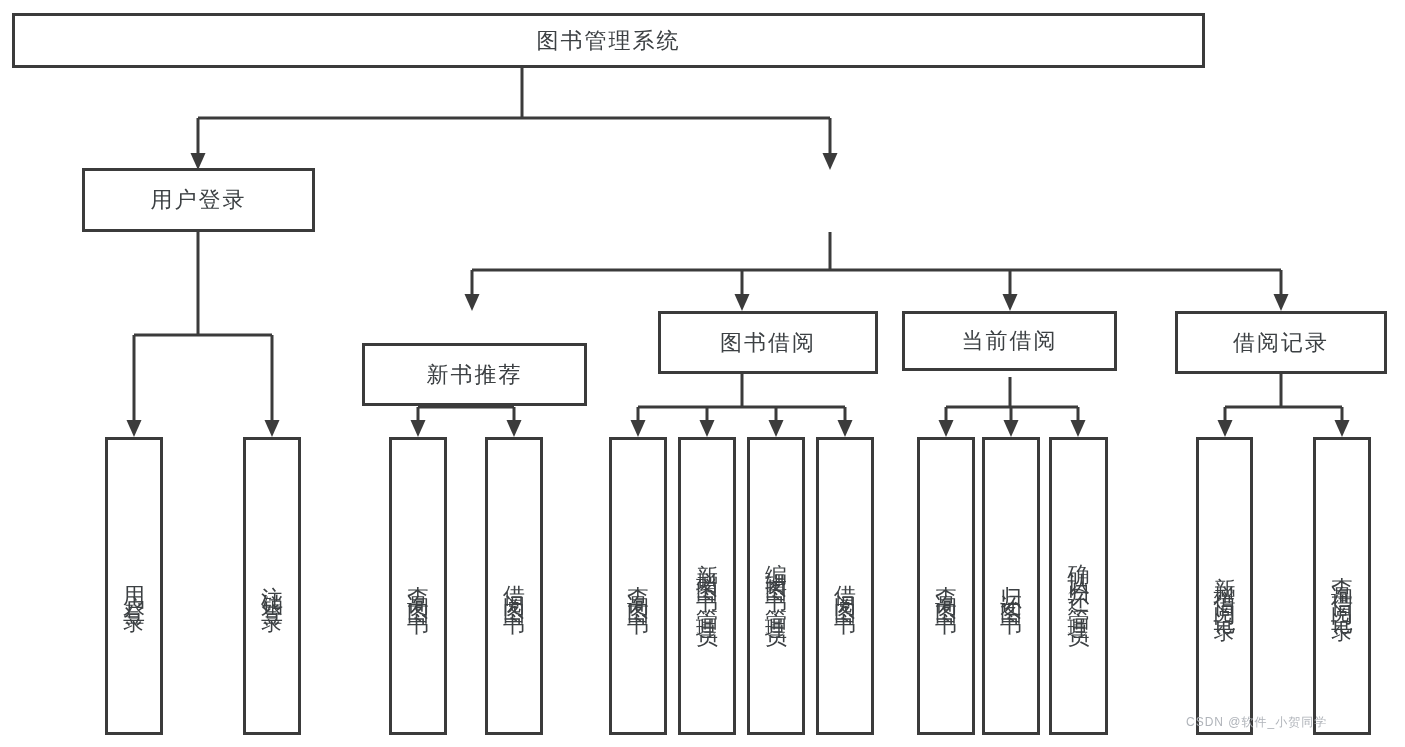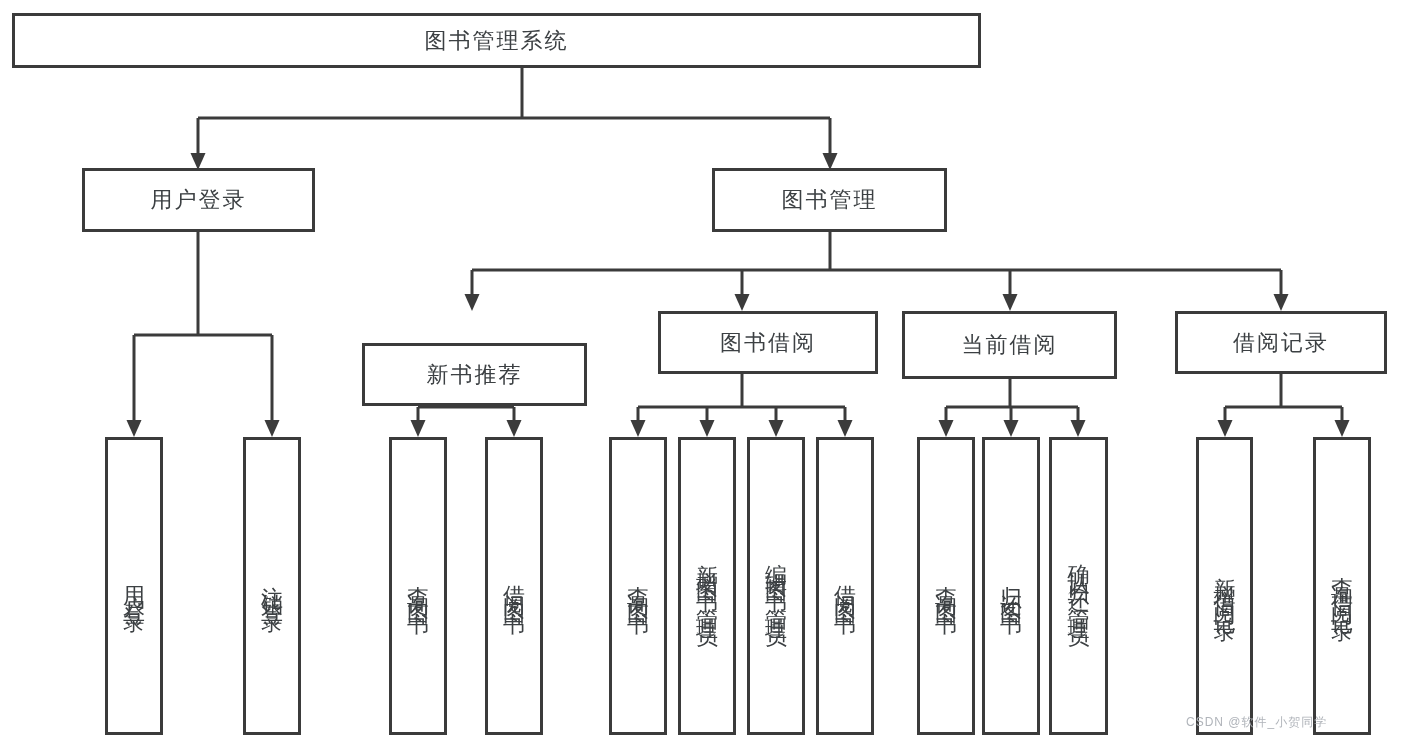--- a/index.html
+++ b/index.html
@@ -104,28 +104,27 @@
       <polygon points="776,437 768.5,420 783.5,420"></polygon>
       <polygon points="845,437 837.5,420 852.5,420"></polygon>
       <polygon points="946,437 938.5,420 953.5,420"></polygon>
       <polygon points="1011,437 1003.5,420 1018.5,420"></polygon>
       <polygon points="1078,437 1070.5,420 1085.5,420"></polygon>
       <polygon points="1225,437 1217.5,420 1232.5,420"></polygon>
       <polygon points="1342,437 1334.5,420 1349.5,420"></polygon>
     </g>
   </svg>
 
-  <div class="node" style="left:12px;top:13px;width:969px;height:55px;">图书管理系统</div>
+  <div class="node" style="left:12px;top:13px;width:1193px;height:55px;">图书管理系统</div>
 
   <div class="node" style="left:82px;top:168px;width:233px;height:64px;">用户登录</div>
-  <div class="node" style="left:712px;top:168px;width:235px;height:64px;">图书管理</div>
 
   <div class="node" style="left:362px;top:311px;width:225px;height:63px;margin-top:32px;">新书推荐</div>
   <div class="node" style="left:632px;top:311px;width:220px;height:63px;margin-left:26px;">图书借阅</div>
-  <div class="node" style="left:902px;top:311px;width:215px;height:68px;">当前借阅</div>
+  <div class="node" style="left:902px;top:311px;width:215px;height:60px;">当前借阅</div>
   <div class="node" style="left:1175px;top:311px;width:212px;height:63px;">借阅记录</div>
 
   <div class="node leaf" style="left:105px;top:437px;width:58px;height:298px;">用户登录</div>
   <div class="node leaf" style="left:243px;top:437px;width:58px;height:298px;">注销登录</div>
 
   <div class="node leaf" style="left:389px;top:437px;width:58px;height:298px;">查询图书</div>
   <div class="node leaf" style="left:485px;top:437px;width:58px;height:298px;">借阅图书</div>
 
   <div class="node leaf" style="left:609px;top:437px;width:58px;height:298px;">查询图书</div>
   <div class="node leaf" style="left:678px;top:437px;width:58px;height:298px;">新增图书（管理员）</div>

